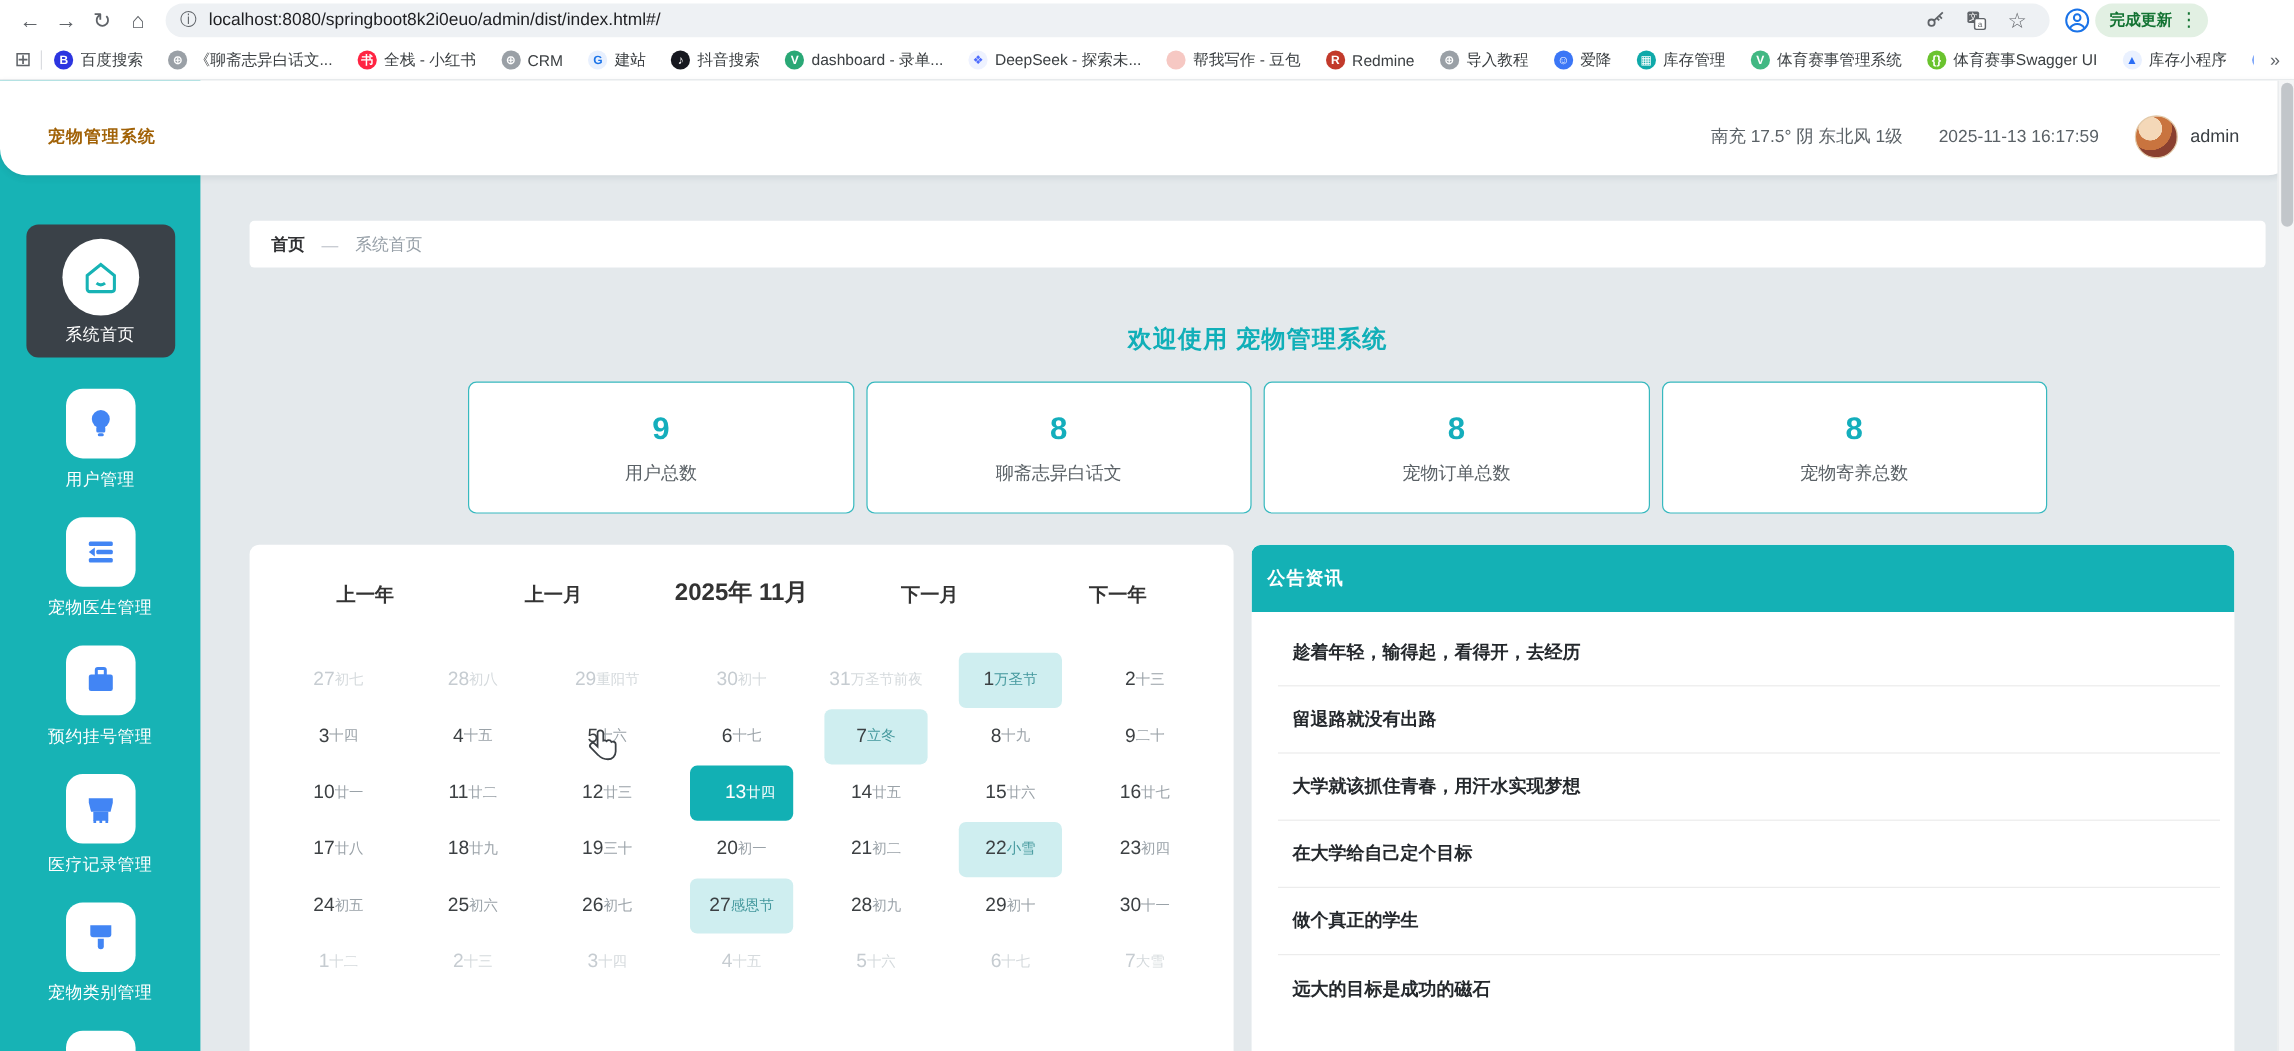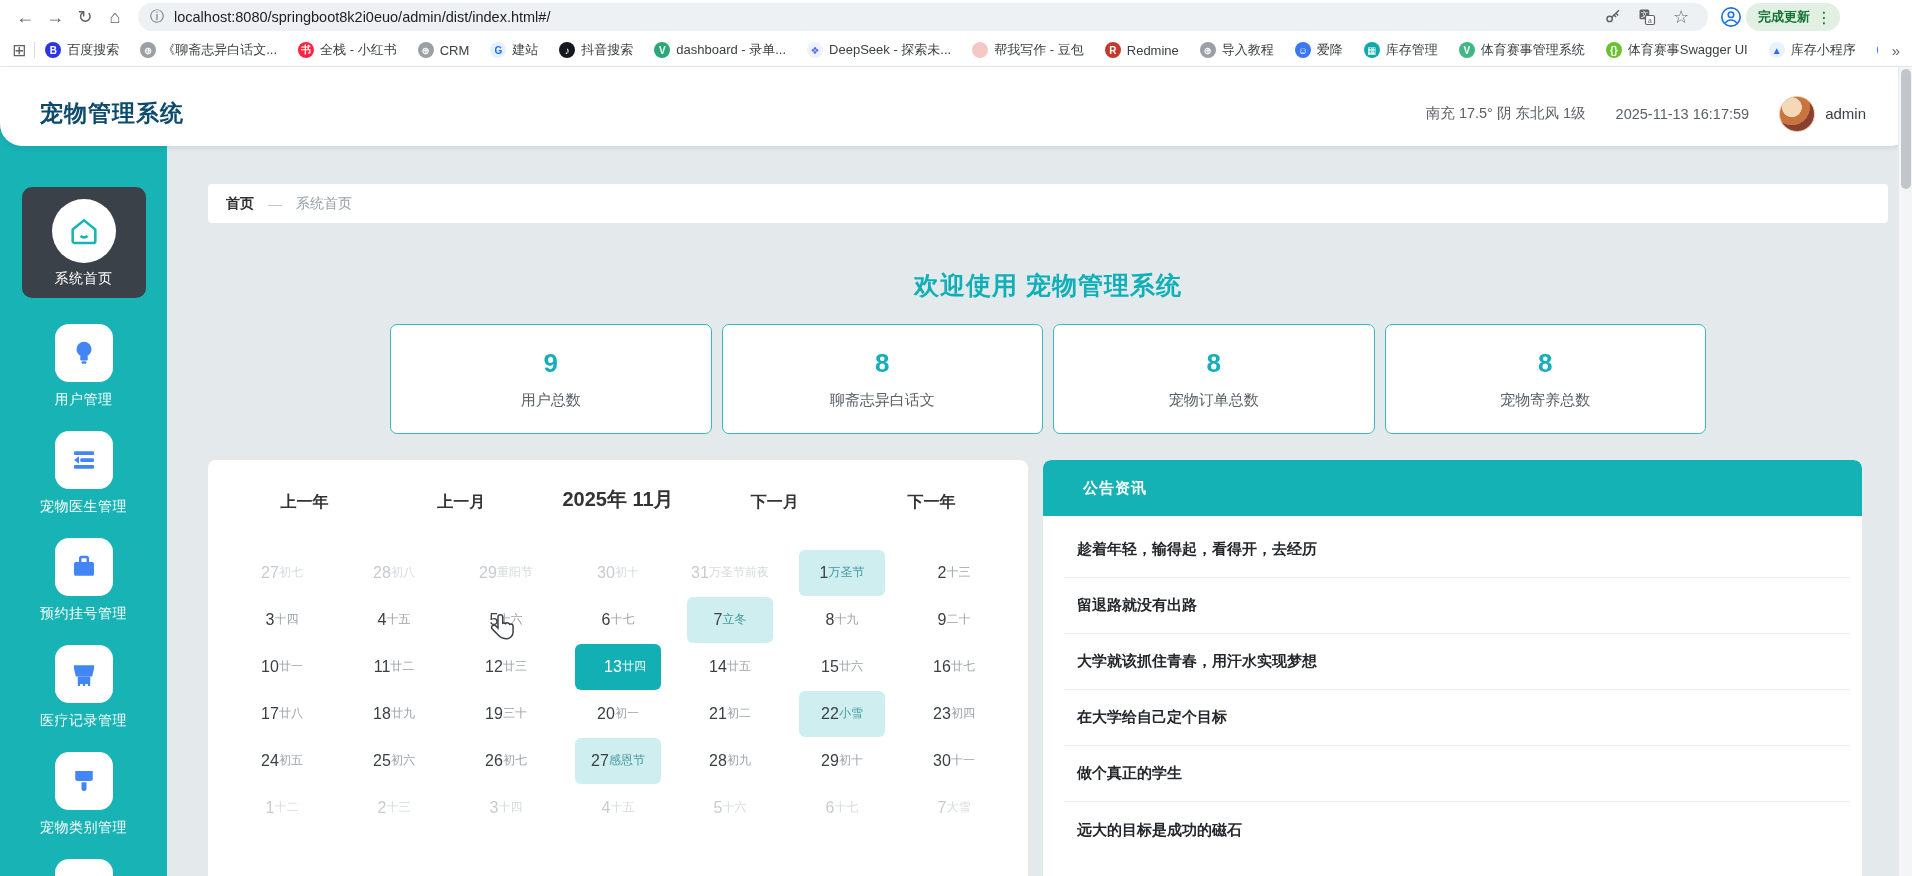--- a/index.html
+++ b/index.html
@@ -20,39 +20,39 @@
   .bm-sep{width:1px;height:16px;background:#dadce0;margin-right:10px;}
   .bm-list{display:flex;align-items:center;gap:21px;overflow:hidden;flex:1;}
   .bm{display:flex;align-items:center;gap:6px;white-space:nowrap;color:#3c4043;font-size:13px;}
   .fav{width:16px;height:16px;border-radius:50%;display:flex;align-items:center;justify-content:center;font-size:10px;color:#fff;font-weight:700;flex:0 0 auto;}
   .bm-more{margin-left:14px;color:#5f6368;font-size:15px;}
 
   
   .app{position:absolute;top:67px;left:0;right:0;bottom:0;background:#e4e9ec;}
   .sidebar{position:absolute;top:0;left:0;bottom:0;width:167px;background:#17b3b5;padding-top:120px;display:flex;flex-direction:column;align-items:center;}
   .app-header{position:absolute;top:0;left:0;right:0;height:79px;background:#fff;z-index:6;border-radius:0 0 22px 22px;box-shadow:0 2px 5px rgba(40,60,70,.10);display:flex;align-items:center;padding:14px 46px 0 40px;}
-  .app-title{font-size:23px;font-weight:700;color:#0c4a6e;letter-spacing:1px;}
+  .app-title{font-size:14px;font-weight:700;color:#a16207;letter-spacing:1px;}
   .hdr-right{margin-left:auto;display:flex;align-items:center;gap:30px;color:#5a6166;font-size:14.5px;}
   .avatar{width:36px;height:36px;border-radius:50%;background:radial-gradient(circle at 35% 30%,#f4d8b8 0 30%,#c9743f 31% 55%,#8a4030 56% 100%);border:1px solid #e2c9a8;}
   .hdr-user{display:flex;align-items:center;gap:10px;color:#3a3f44;font-size:15px;}
 
   .side-item{display:flex;flex-direction:column;align-items:center;margin-bottom:22px;cursor:pointer;}
   .tile{width:58px;height:58px;background:#fff;border-radius:14px;display:flex;align-items:center;justify-content:center;}
   .side-label{margin-top:9px;color:#fff;font-size:14px;letter-spacing:.5px;}
   .side-item.active{background:#3a4148;border-radius:10px;width:124px;padding:12px 0 10px;margin-bottom:26px;}
   .side-item.active .tile{width:64px;height:64px;border-radius:50%;}
   .side-item.active .side-label{margin-top:7px;}
 
   .main{position:absolute;left:167px;top:0;right:0;bottom:0;padding:79px 24px 0 41px;overflow:hidden;}
   .breadcrumb{margin-top:38px;height:39px;background:#fff;border-radius:4px;display:flex;align-items:center;padding:0 18px;gap:14px;font-size:14px;}
   .bc-root{color:#303133;font-weight:700;}
   .bc-sep{color:#c0c4cc;}
   .bc-cur{color:#97a0a8;}
 
-  .welcome{margin-top:46px;text-align:center;font-size:25px;font-weight:700;color:#10afb8;letter-spacing:1px;}
+  .welcome{margin-top:46px;text-align:center;font-size:20px;font-weight:700;color:#10afb8;letter-spacing:1px;}
 
   .stats{margin:22px auto 0;width:1316px;display:flex;gap:10px;}
   .stat-card{flex:1;height:110px;background:#fff;border:1px solid #37b9bf;border-radius:7px;display:flex;flex-direction:column;align-items:center;justify-content:center;gap:12px;}
   .stat-value{font-size:26px;font-weight:700;color:#14aebc;}
   .stat-label{font-size:15px;color:#5a6166;}
 
   .panels{margin-top:26px;display:flex;gap:15px;align-items:flex-start;}
   .calendar{position:relative;width:820px;height:440px;background:#fff;border-radius:8px;padding:26px 18px 0;}
   .cal-nav{display:flex;align-items:flex-end;text-align:center;font-size:16px;color:#333;font-weight:600;}
   .cal-nav>div{flex:1;}
@@ -66,21 +66,21 @@
   .cell .lunar{font-size:12px;color:#9aa2a8;}
   .cell.out .d{color:#c6ccd1;}
   .cell.out .lunar{color:#d5dadd;}
   .cell.holiday .box{background:#cfeef0;}
   .cell.holiday .lunar{color:#44989d;}
   .cell.selected .box{background:#12b0b4;padding-left:14px;}
   .cell.selected .d,.cell.selected .lunar{color:#fff;}
   .cursor-overlay{position:absolute;left:281px;top:153px;width:28px;height:32px;z-index:4;}
 
   .announce{width:819px;height:440px;background:#fff;border-radius:8px;overflow:hidden;}
-  .ann-head{height:56px;background:#14b1b5;display:flex;align-items:center;padding:0 40px;color:#fff;font-size:15px;font-weight:700;letter-spacing:1px;border-radius:8px 8px 0 0;}
+  .ann-head{height:56px;background:#14b1b5;display:flex;align-items:center;padding:0 13px;color:#fff;font-size:15px;font-weight:700;letter-spacing:1px;border-radius:8px 8px 0 0;}
   .ann-body{padding:6px 12px 0 22px;}
   .ann-item{height:56px;display:flex;align-items:center;padding-left:12px;font-size:15px;font-weight:700;color:#24282c;border-bottom:1px solid #ececec;cursor:pointer;}
   .ann-item:last-child{border-bottom:none;}
 
   .scrollbar{position:absolute;top:67px;right:0;bottom:0;width:14px;background:#f4f5f6;z-index:20;border-left:1px solid #e8eaec;}
   .thumb{position:absolute;top:2px;left:2px;width:10px;height:120px;background:#c2c6ca;border-radius:6px;}
 </style>
 </head>
 <body>
 

